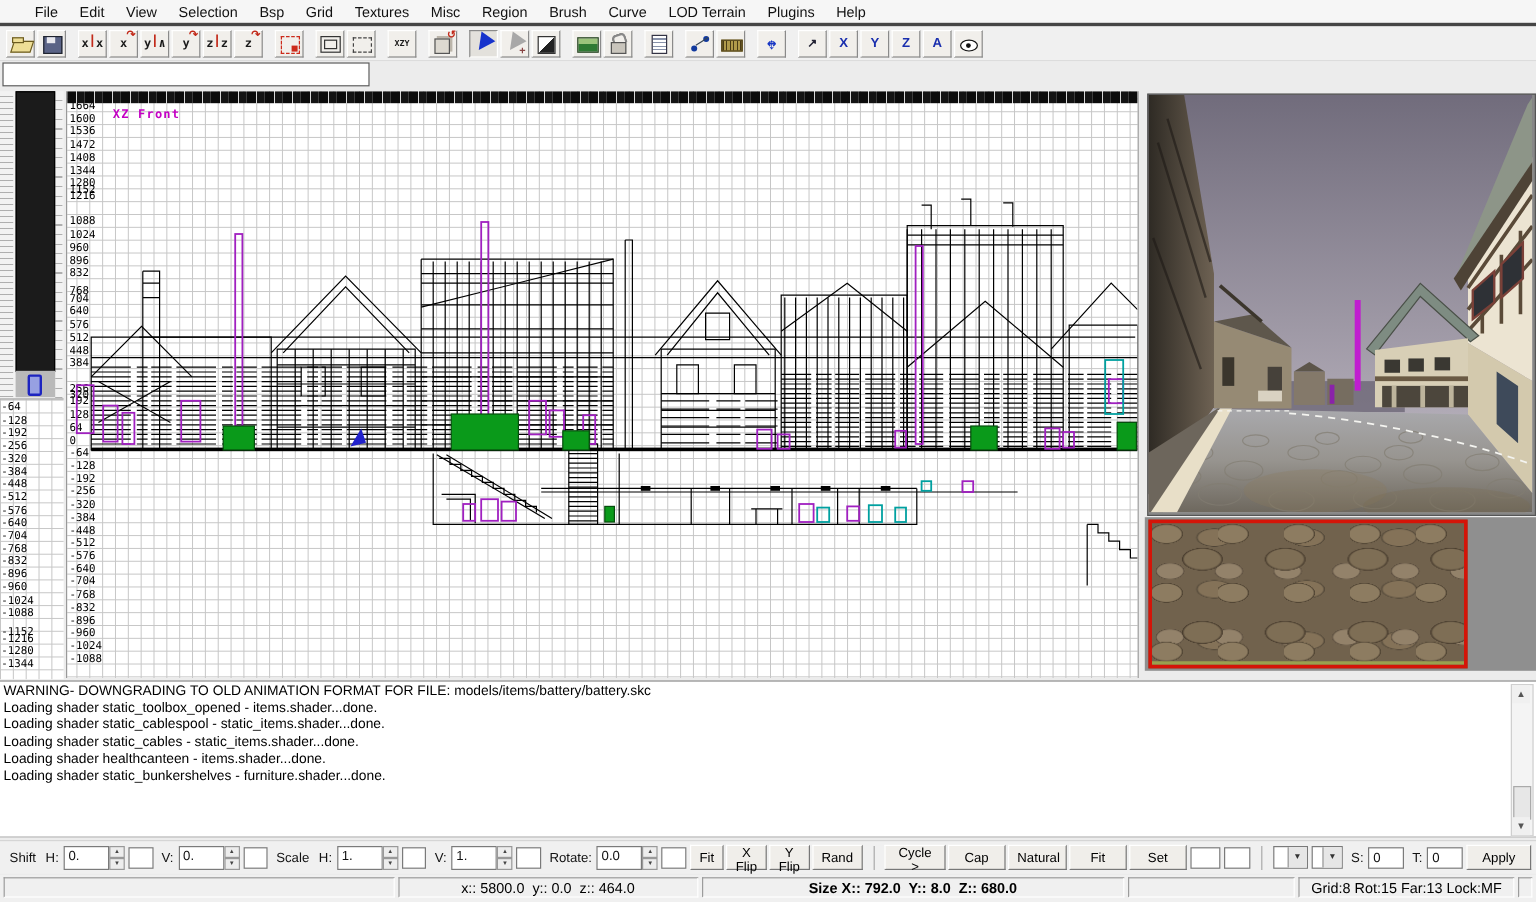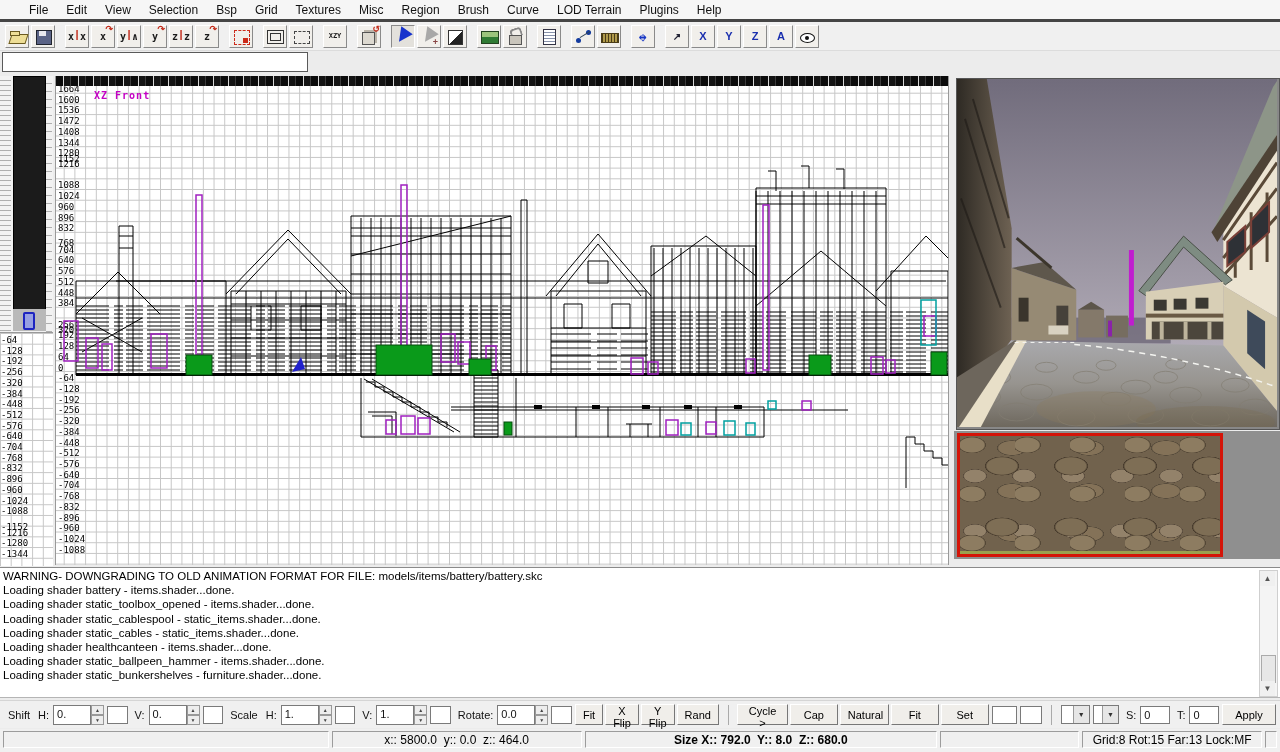--- a/index.html
+++ b/index.html
@@ -487,26 +487,24 @@
       <div class="texrow">
         <div class="texpreview"></div>
       </div>
     </div>
   </div>
 
   <div class="console">
     <div class="clines">
 
     <div class="cline">WARNING- DOWNGRADING TO OLD ANIMATION FORMAT FOR FILE: models/items/battery/battery.skc</div>
-        <div class="cline">Loading shader battery - items.shader...done.</div>
         <div class="cline">Loading shader static_toolbox_opened - items.shader...done.</div>
         <div class="cline">Loading shader static_cablespool - static_items.shader...done.</div>
         <div class="cline">Loading shader static_cables - static_items.shader...done.</div>
         <div class="cline">Loading shader healthcanteen - items.shader...done.</div>
-        <div class="cline">Loading shader static_ballpeen_hammer - items.shader...done.</div>
         <div class="cline">Loading shader static_bunkershelves - furniture.shader...done.</div>
       </div>
     <div class="vscroll">
       <div class="sarrow up">▲</div>
       <div class="sthumb"></div>
       <div class="sarrow down">▼</div>
     </div>
   </div>
 
   <div class="surfbar">

